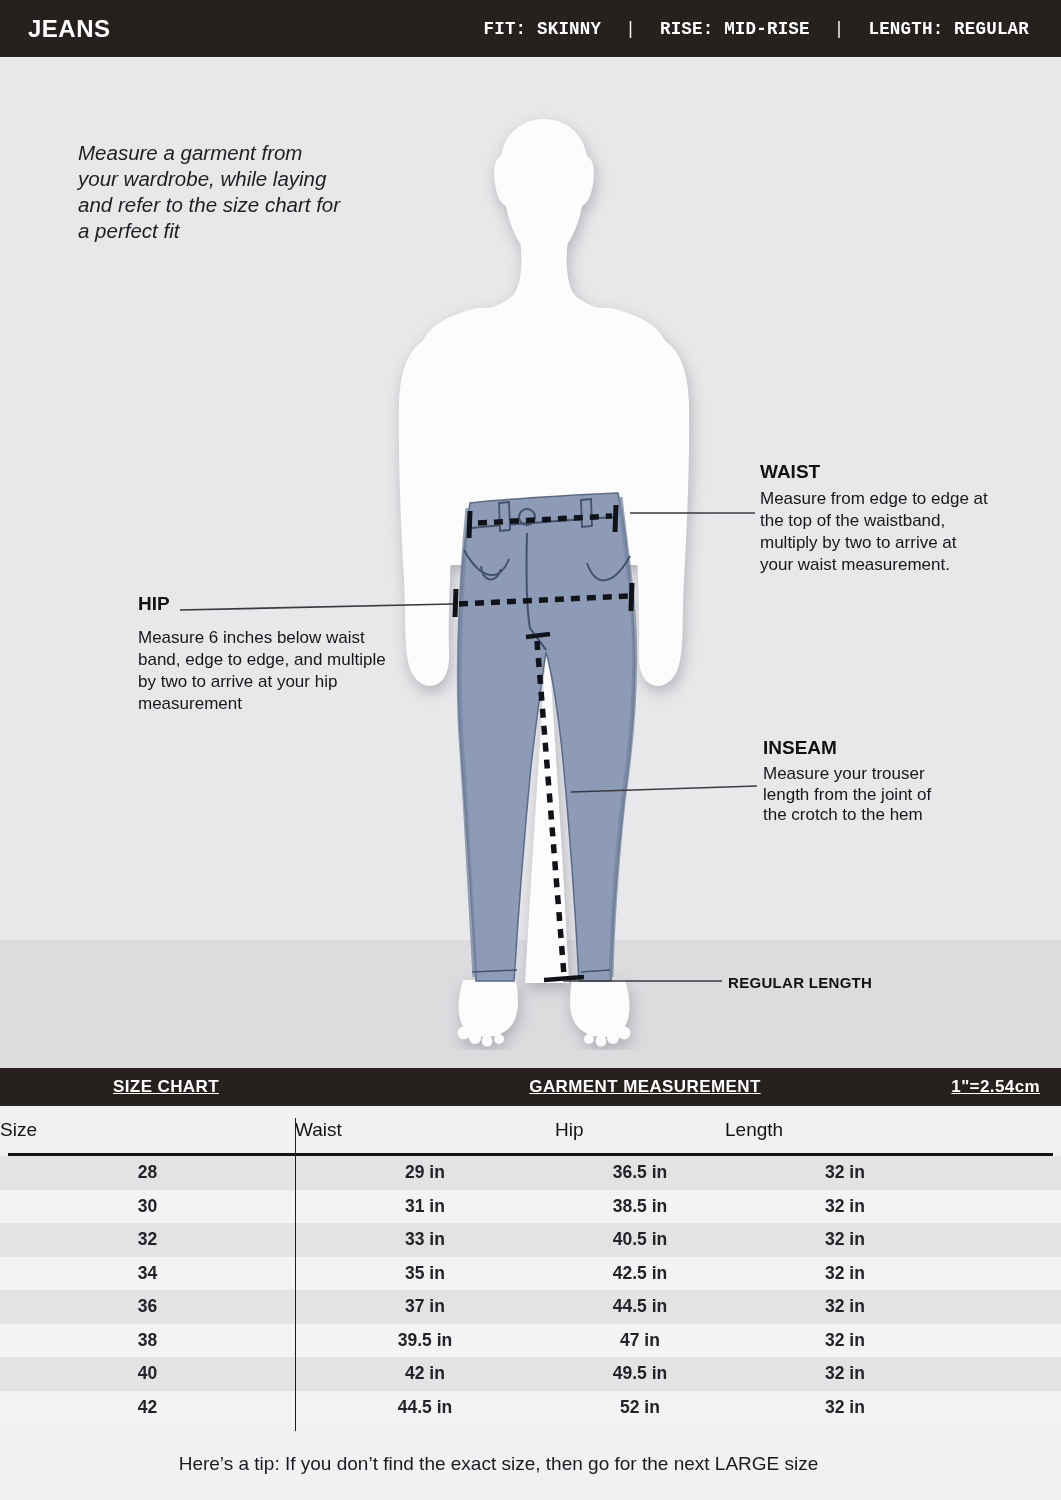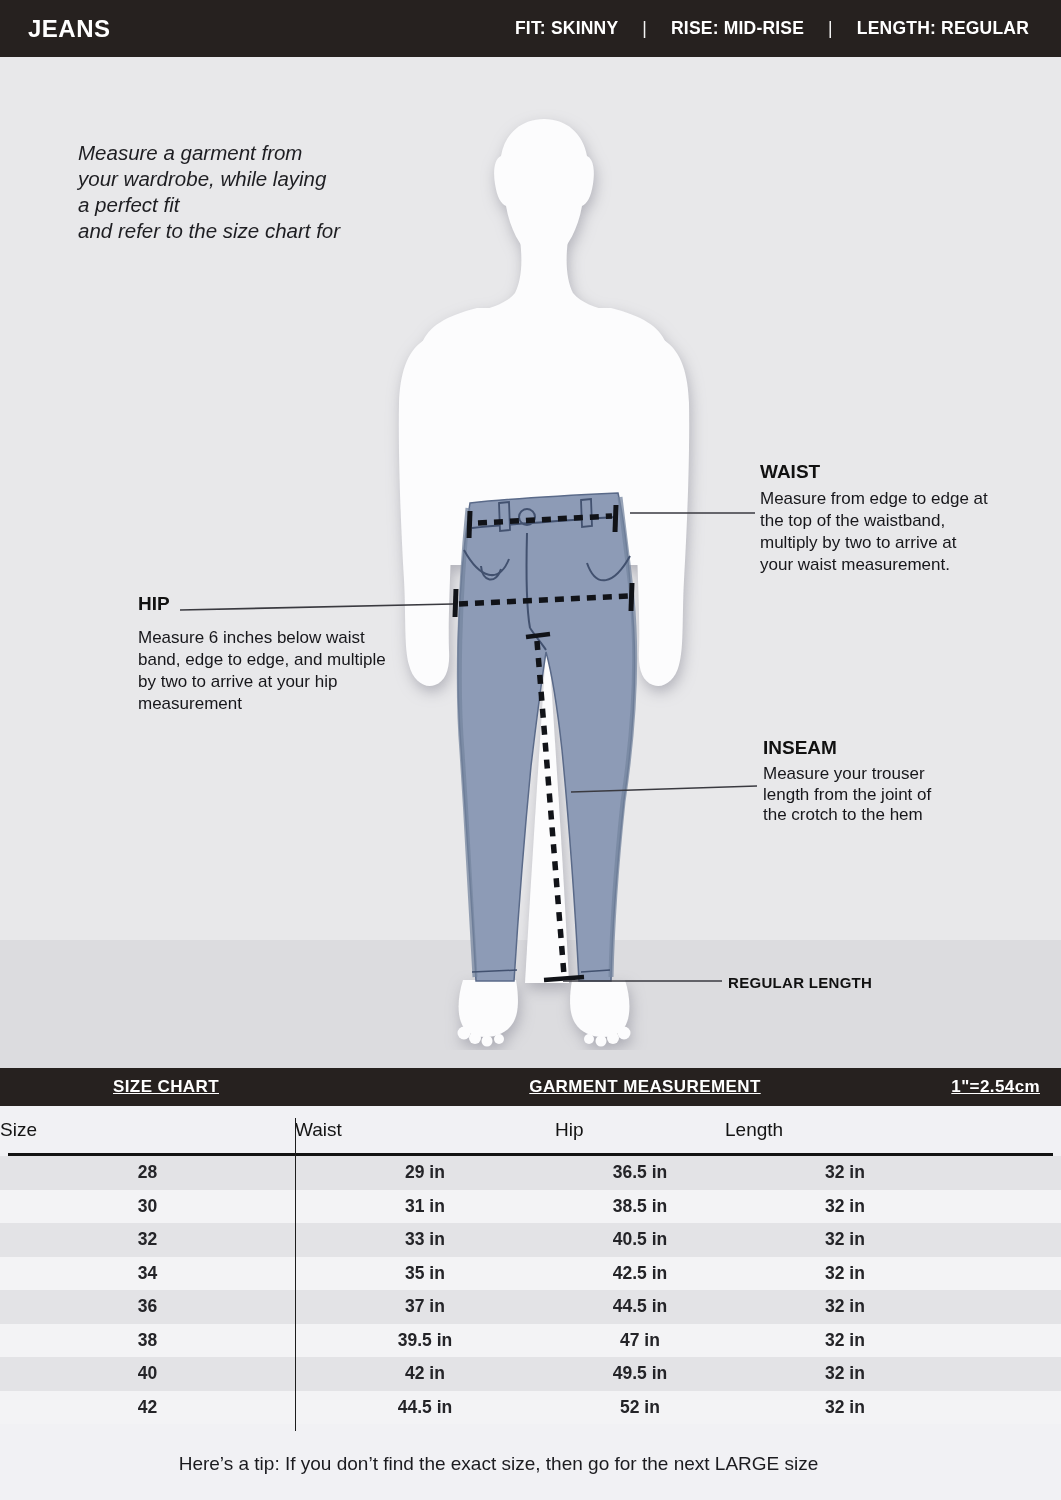--- a/index.html
+++ b/index.html
@@ -4,21 +4,21 @@
 <style>
   html,body{margin:0;padding:0;background:#ffffff;}
   .canvas{position:relative;width:1061px;height:1500px;overflow:hidden;
           font-family:"Liberation Sans",sans-serif;color:#1c1c1c;background:#fff;}
 
   
   .topbar{position:absolute;left:0;top:0;width:1061px;height:57px;
           background:var(--bar-bg,#26211f);display:flex;align-items:center;
           justify-content:space-between;box-sizing:border-box;padding:0 32px 0 28px;}
   .brand{color:#fff;font-size:24px;font-weight:700;letter-spacing:.5px;}
-  .specs{display:flex;align-items:center;color:#fff;font-size:17.5px;font-weight:700;letter-spacing:.2px;}
+  .specs{display:flex;align-items:center;color:#fff;font-size:17.5px;font-weight:700;letter-spacing:.2px;font-family:Liberation Mono, monospace;}
   .specs .pipe{margin:0 24px;font-weight:400;opacity:.95;}
 
   
   .stage{position:absolute;left:0;top:57px;width:1061px;height:1011px;background:var(--body-bg,#e8e8ea);}
   .floor{position:absolute;left:0;top:883px;width:1061px;height:128px;background:var(--floor-bg,#dcdcdf);}
   .figure-svg{position:absolute;left:150px;top:33px;width:640px;height:960px;}
   .sil{filter:drop-shadow(2px 6px 7px rgba(125,125,140,.5));}
 
   .intro{position:absolute;left:78px;top:83px;font-style:italic;font-size:20.5px;
          line-height:26px;color:#1e1e22;font-weight:500;}
@@ -144,22 +144,22 @@
         <path d="M537,641 L564,975" stroke="#111318" stroke-width="5.5" stroke-dasharray="9 8" fill="none"></path>
         <path d="M544,980 L584,977" stroke="#111318" stroke-width="4.5"></path>
         <path d="M571,792 L757,786" stroke="#3a3a40" stroke-width="1.6"></path>
         <path d="M563,981 L722,981" stroke="#3a3a40" stroke-width="1.6"></path>
       </g>
     </svg>
 
     <div class="intro">
       <div class="line">Measure a garment from</div>
       <div class="line">your wardrobe, while laying</div>
+      <div class="line">and refer to the size chart for</div>
       <div class="line">a perfect fit</div>
-      <div class="line">and refer to the size chart for</div>
     </div>
 
     <div class="ann ann-waist">
       <h3>WAIST</h3>
       <div class="line">Measure from edge to edge at</div>
       <div class="line">the top of the waistband,</div>
       <div class="line">multiply by two to arrive at</div>
       <div class="line">your waist measurement.</div>
     </div>
 

